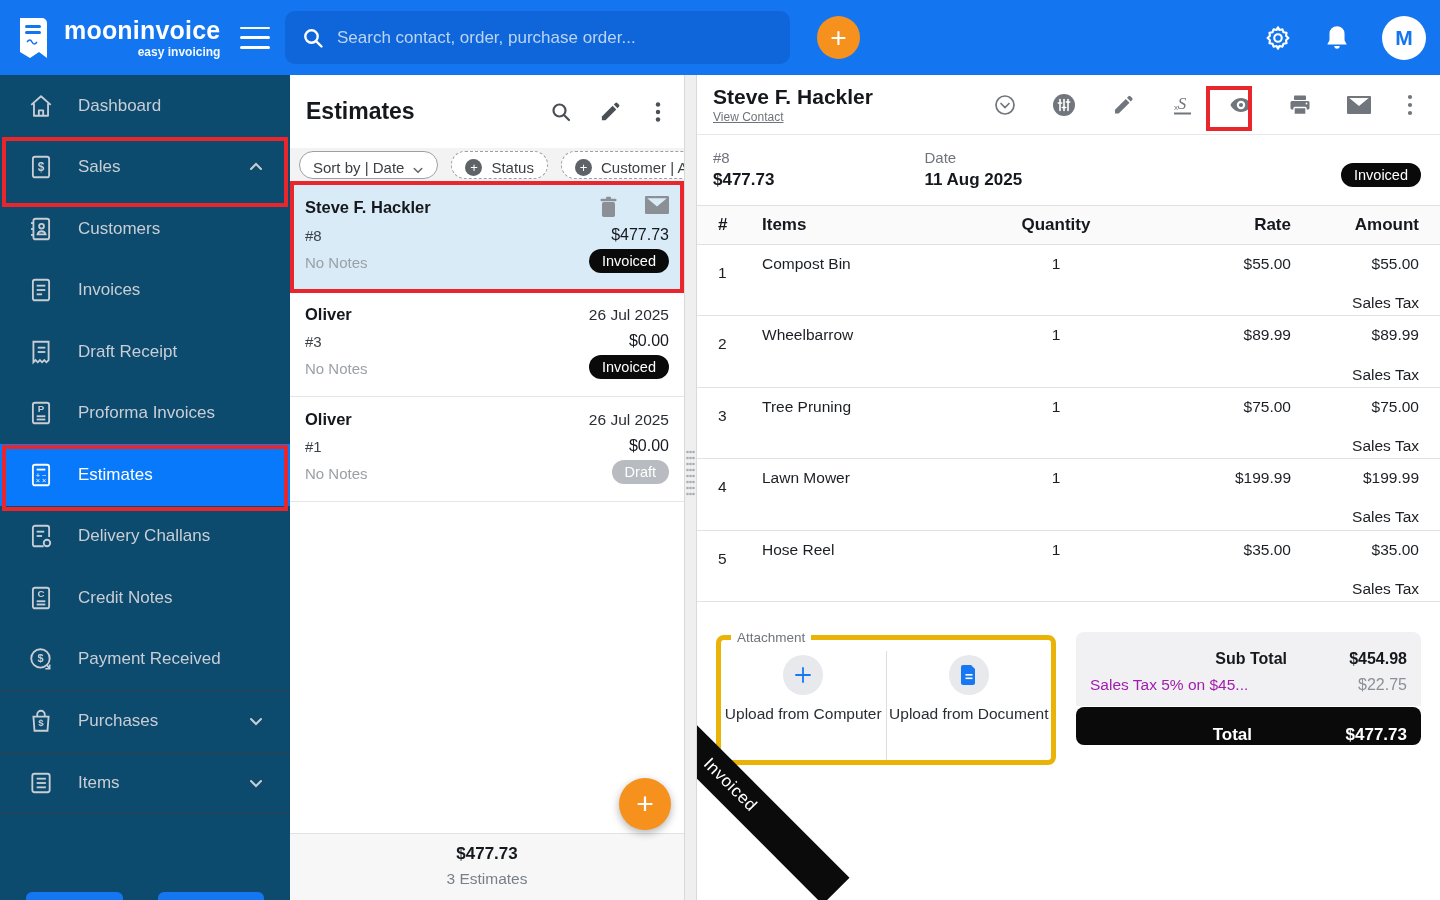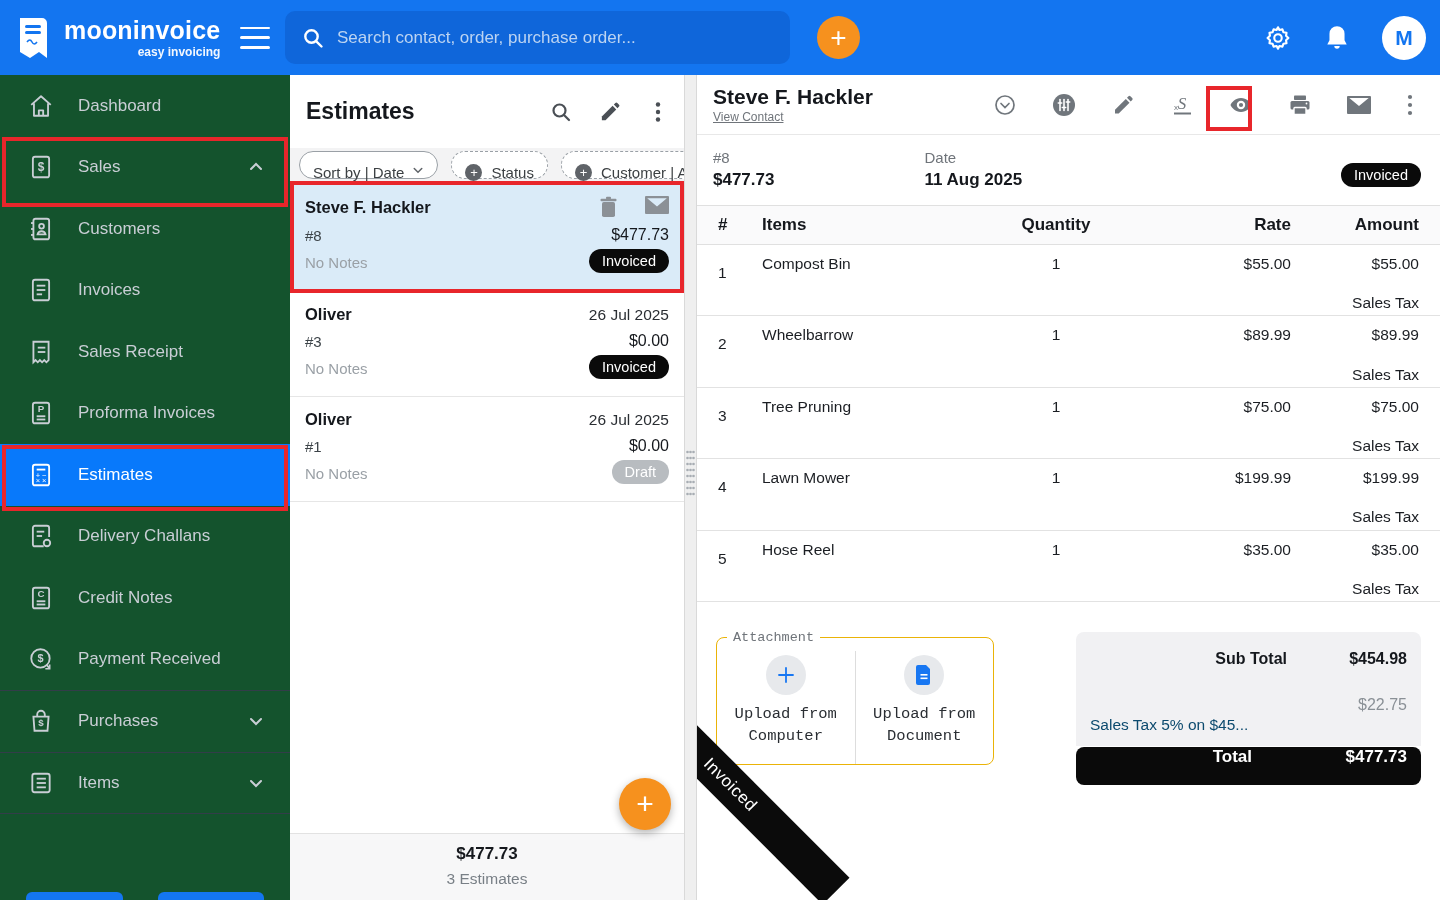--- a/index.html
+++ b/index.html
@@ -17,42 +17,42 @@
   .hamburger { width:30px; height:22px; display:flex; flex-direction:column; justify-content:space-between; margin-left:10px; cursor:pointer; }
   .hamburger span { display:block; height:2.5px; background:#fff; border-radius:2px; }
   .searchbar { position:absolute; left:285px; top:11px; width:505px; height:53px; background:#0F66DA; border-radius:10px; display:flex; align-items:center; padding:0 16px; }
   .searchbar input { background:transparent; border:none; outline:none; color:#fde047; font-size:17px; width:420px; margin-left:12px; font-family:"Liberation Sans",sans-serif; }
   .searchbar input::placeholder { color:#BCD4F2; opacity:1; }
   .fab-header { position:absolute; left:817px; top:16px; width:43px; height:43px; border-radius:50%; background:#F6911E; color:#fff; font-size:28px; display:flex; align-items:center; justify-content:center; cursor:pointer; }
   .hdr-right { position:absolute; right:14px; top:0; height:75px; display:flex; align-items:center; gap:32px; }
   .avatar { width:44px; height:44px; border-radius:50%; background:#fff; color:#1375F0; font-size:21px; font-weight:bold; display:flex; align-items:center; justify-content:center; }
 
   
-  .sidebar { position:absolute; left:0; top:75px; width:290px; height:825px; background:#14532d; z-index:10; }
+  .sidebar { position:absolute; left:0; top:75px; width:290px; height:825px; background:#0c4a6e; z-index:10; }
   .side-item { height:61.5px; display:flex; align-items:center; padding:0 26px 0 28px; color:#C9CED5; font-size:17px; cursor:pointer; position:relative; }
   .side-item .s-icon { width:26px; height:26px; flex:none; margin-right:24px; }
   .side-item .chev { margin-left:auto; width:16px; height:16px; }
   .side-item.active { background:#0879FB; color:#fff; }
   .side-item.divided { border-top:1px solid #333D49; }
   .side-bottom-line { position:absolute; left:0; top:738px; width:290px; border-top:1px solid #333D49; }
   .side-buttons { position:absolute; left:0; top:817px; width:290px; display:flex; padding:0 26px; justify-content:space-between; }
   .side-btn { background:#1476F0; color:#fff; border:none; border-radius:6px; height:42px; font-size:15.5px; font-family:"Liberation Sans",sans-serif; cursor:pointer; }
   .btn-help { width:97px; }
   .btn-chat { width:106px; }
 
   
   .anno { position:absolute; border:4px solid #E8262B; pointer-events:none; z-index:50; }
 
   
   .list-panel { position:absolute; left:290px; top:75px; width:394px; height:825px; background:#fff; overflow:hidden; }
   .list-header { height:73px; display:flex; align-items:center; padding:0 16px; }
   .list-title { font-size:23px; font-weight:bold; color:#15181D; }
   .list-hdr-icons { margin-left:auto; display:flex; align-items:center; gap:26px; }
   .filter-row { height:35px; background:#F3F3F4; border-bottom:1px solid #E4E5E7; display:flex; align-items:center; gap:13px; padding:0 9px; white-space:nowrap; overflow:hidden; }
-  .chip { height:28px; display:inline-flex; align-items:flex-start; border-radius:16px; background:#fff; font-size:15px; color:#3C4043; padding:12px 13px; flex:none; }
+  .chip { height:28px; display:inline-flex; align-items:flex-end; border-radius:16px; background:#fff; font-size:15px; color:#3C4043; padding:2px 13px; flex:none; }
   .chip.solid { border:1.5px solid #9AA0A6; gap:8px; }
   .chip.dashed { border:1.5px dashed #9AA0A6; gap:9px; }
   .chip .plus-circ { width:17px; height:17px; border-radius:50%; background:#5F6368; color:#fff; font-size:13px; display:flex; align-items:center; justify-content:center; line-height:1; }
   .est-card { height:105px; border-bottom:1px solid #E6E6E6; padding:13px 15px 0 15px; position:relative; cursor:pointer; background:#fff; }
   .est-card.selected { background:#DAEBF8; height:109px; }
   .est-row { display:flex; align-items:center; }
   .est-name { font-size:16.5px; font-weight:bold; color:#15181D; }
   .est-date { margin-left:auto; font-size:15.5px; color:#2A2E33; }
   .est-icons { margin-left:auto; display:flex; gap:26px; }
   .est-num { font-size:15px; color:#3C4348; margin-top:8px; }
@@ -83,38 +83,38 @@
   .meta-col.date { margin-left:150px; }
   .det-meta .pill { position:absolute; right:19px; top:28px; margin:0; }
   .itable { width:100%; }
   .it-head { display:grid; grid-template-columns:34px 1fr 170px 150px 128px; padding:0 21px; height:40px; align-items:center; background:#FAFAFB; border-top:1px solid #E0E0E0; border-bottom:1px solid #E0E0E0; font-weight:bold; font-size:17px; color:#15181D; }
   .it-head .h-items { padding-left:10px; }
   .c-center { text-align:center; } .c-right { text-align:right; }
   .it-row { display:grid; grid-template-columns:34px 1fr 170px 150px 128px; padding:10px 21px 0 21px; height:71.4px; border-bottom:1px solid #E2E2E2; font-size:15.5px; color:#1B1E23; }
   .it-row .r-num { padding-top:9px; color:#1B1E23; }
   .it-row .r-item { padding-left:10px; }
   .it-row .r-tax { grid-column:5; text-align:right; margin-top:9px; }
-  .attach-fieldset { position:absolute; left:19px; top:555px; width:278px; height:135px; border:1px solid #eab308; border-radius:8px;font-family:Liberation Mono, monospace; }
+  .attach-fieldset { position:absolute; left:19px; top:555px; width:340px; height:135px; border:5px solid #eab308; border-radius:8px; }
   .attach-fieldset legend { font-size:13.5px; color:#6F747A; margin-left:10px; padding:0 6px; }
   .attach-body { display:flex; height:100%; padding-top:6px; }
   .attach-cell { flex:1; text-align:center; cursor:pointer; }
   .attach-cell.first { border-right:1px solid #DDDDDD; }
   .up-circ { width:40px; height:40px; border-radius:50%; background:#E7E9EC; margin:4px auto 8px auto; display:flex; align-items:center; justify-content:center; }
   .up-label { font-size:15.5px; color:#2A2E33; line-height:22px; }
   .totals-card { position:absolute; left:379px; top:557px; width:345px; }
   .totals-gray { background:#F1F1F3; border-radius:8px 8px 0 0; padding:18px 14px 12px 14px; }
   .t-row { display:flex; align-items:center; margin-bottom:8px; }
   .t-row:last-child { margin-bottom:0; }
   .t-label { flex:1; text-align:right; padding-right:10px; font-size:16px; }
   .t-val { width:110px; text-align:right; font-size:16px; }
   .t-sub .t-label { color:#15181D; font-weight:bold; }
   .t-sub .t-val { color:#15181D; font-weight:bold; }
-  .t-tax .t-label { color:#0c4a6e; text-align:left; font-size:15.5px;margin-top:40px; }
+  .t-tax .t-label { color:#a21caf; text-align:left; font-size:15.5px; }
   .t-tax .t-val { color:#8A9096; }
-  .totals-black { background:#0A0A0A; border-radius:8px; height:38px; display:flex; align-items:flex-start; padding:0 14px; color:#fff; margin-top:1px; }
+  .totals-black { background:#0A0A0A; border-radius:8px; height:38px; display:flex; align-items:flex-end; padding:0 14px; color:#fff; margin-top:1px; }
   .totals-black .t-label { font-weight:bold; font-size:17px; padding-right:45px; }
   .totals-black .t-val { font-weight:bold; font-size:17px; }
   .ribbon { position:absolute; left:-117px; top:691px; width:300px; height:38px; background:#0B0B0B; transform:rotate(45deg); display:flex; align-items:center; justify-content:center; color:#fff; font-size:17px; letter-spacing:0.5px; }
 
   .icon-gray { color:#70767C; }
   .icon-dark { color:#4A4F55; }
   .icon-cardgray { color:#8B9096; }
 </style>
 </head>
 <body>
@@ -205,21 +205,21 @@
         </svg>
       <span>Invoices</span>
     </div>
 
     <div class="side-item">
       <svg class="s-icon" viewBox="0 0 24 24" fill="none" stroke="currentColor" stroke-width="1.7">
           <path d="M5 2.5 h14 v17 l-2 2 -2 -2 -2 2 -2 -2 -2 2 -2 -2 -2 2 z"></path>
           <line x1="9" y1="8" x2="16" y2="8"></line>
           <line x1="9" y1="12" x2="16" y2="12"></line>
         </svg>
-      <span>Sales Receipt</span>
+      <span>Draft Receipt</span>
     </div>
 
     <div class="side-item">
       <svg class="s-icon" viewBox="0 0 24 24" fill="none" stroke="currentColor" stroke-width="1.7">
           <rect x="4.5" y="2.5" width="15" height="19" rx="2"></rect>
           <text x="12" y="11" font-size="9" text-anchor="middle" fill="currentColor" stroke="none" font-weight="bold">P</text>
           <line x1="8" y1="15" x2="16" y2="15"></line>
           <line x1="8" y1="18" x2="16" y2="18"></line>
         </svg>
       <span>Proforma Invoices</span>

